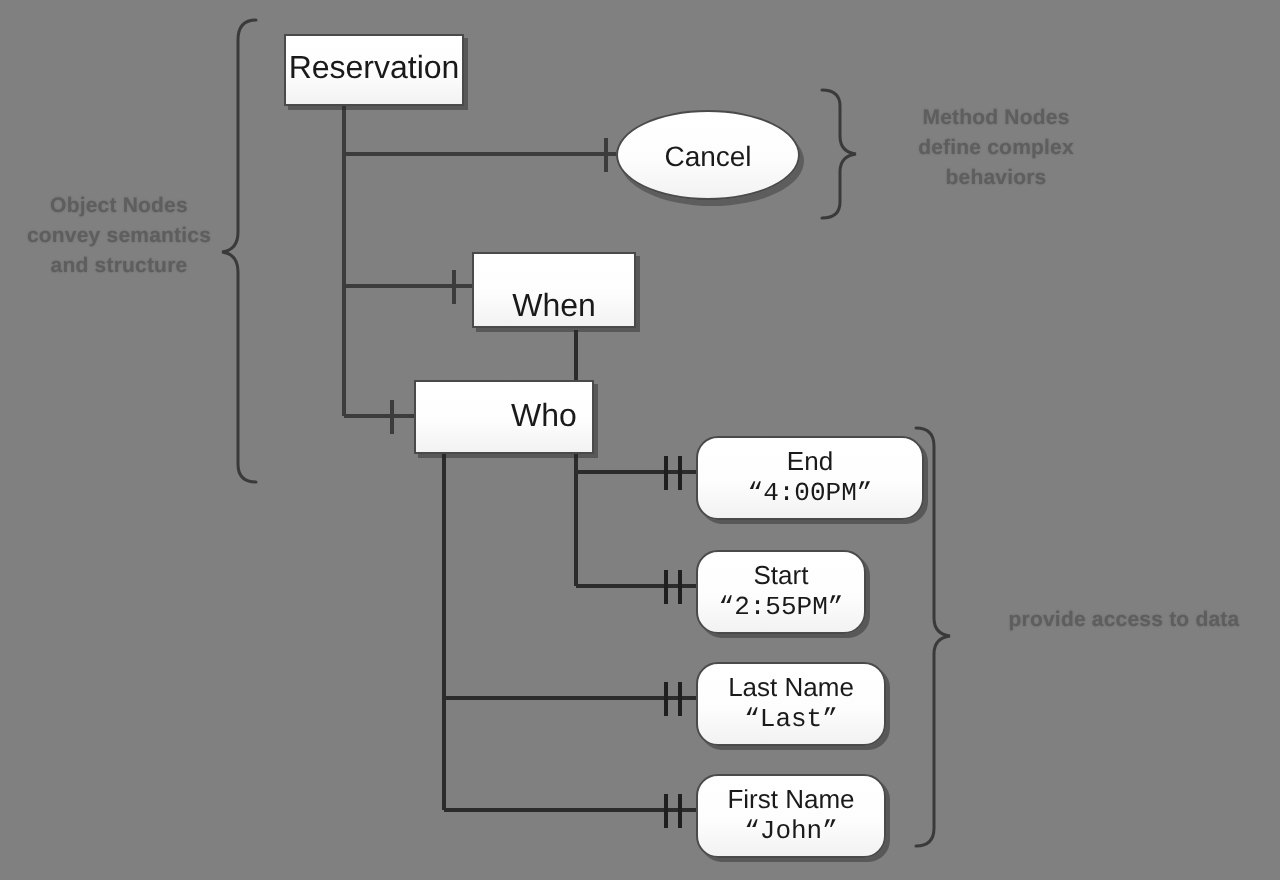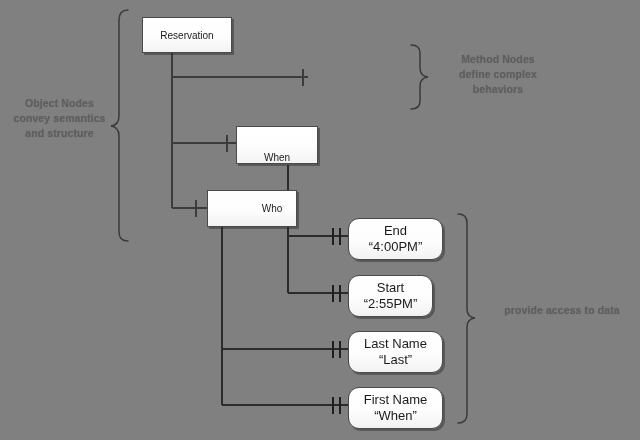--- a/index.html
+++ b/index.html
@@ -38,34 +38,34 @@
     align-items: center;
     justify-content: center;
     text-align: center;
     color: #1a1a1a;
     background: linear-gradient(to bottom, #ffffff 0%, #fdfdfd 55%, #f2f2f2 100%);
     border: 1px solid #4a4a4a;
     box-shadow: 2px 2px 0 rgba(40,40,40,0.45);
     z-index: 3;
   }
   .node-object {
-    font-size: 10px;
+    font-size: 16px;
   }
   .node-method {
     border-radius: 50%;
     font-size: 14px;
     box-shadow: 2px 3px 0 rgba(40,40,40,0.40);
   }
   .node-variable {
     border-radius: 11px;
     font-size: 13px;
     line-height: 1.25;
   }
   .node-variable .vname { display: block; }
-  .node-variable .vval  { display: block; }
+  .node-variable .vval  { display: block; font-family: Liberation Mono, monospace; }
 
   
   .caption {
     position: absolute;
     color: #5e5e5e;
     font-size: 10.5px;
     font-weight: bold;
     line-height: 1.45;
     text-align: center;
     letter-spacing: 0.1px;
@@ -142,39 +142,42 @@
   </div>
 
   <div class="node node-object" style="left:236px; top:126px; width:82px; height:38px;justify-content:flex-end;">
     <span>When</span>
   </div>
 
   <div class="node node-object" style="left:207px; top:190px; width:90px; height:37px;padding-left:40px;">
     <span>Who</span>
   </div>
 
+  <div class="node node-method" style="left:308px; top:55px; width:92px; height:45px;">
+    <span>Cancel</span>
+  </div>
 
-  <div class="node node-variable" style="left:348px; top:218px; width:95px; height:42px;">
+  <div class="node node-variable" style="left:348px; top:218px; width:114px; height:42px;">
     <span class="vname">End</span>
     <span class="vval">“4:00PM”</span>
   </div>
 
   <div class="node node-variable" style="left:348px; top:275px; width:85px; height:42px;">
     <span class="vname">Start</span>
     <span class="vval">“2:55PM”</span>
   </div>
 
   <div class="node node-variable" style="left:348px; top:331px; width:95px; height:42px;">
     <span class="vname">Last Name</span>
     <span class="vval">“Last”</span>
   </div>
 
   <div class="node node-variable" style="left:348px; top:387px; width:95px; height:42px;">
     <span class="vname">First Name</span>
-    <span class="vval">“When”</span>
+    <span class="vval">“John”</span>
   </div>
 
   <div class="caption" style="left:444px; top:52px; width:108px;">
     <span>Method Nodes</span>
     <span>define complex</span>
     <span>behaviors</span>
   </div>
 
   <div class="caption" style="left:8px; top:96px; width:103px;">
     <span>Object Nodes</span>

